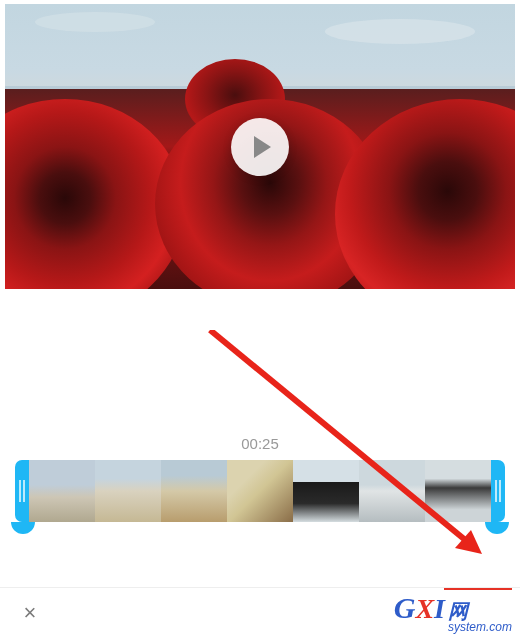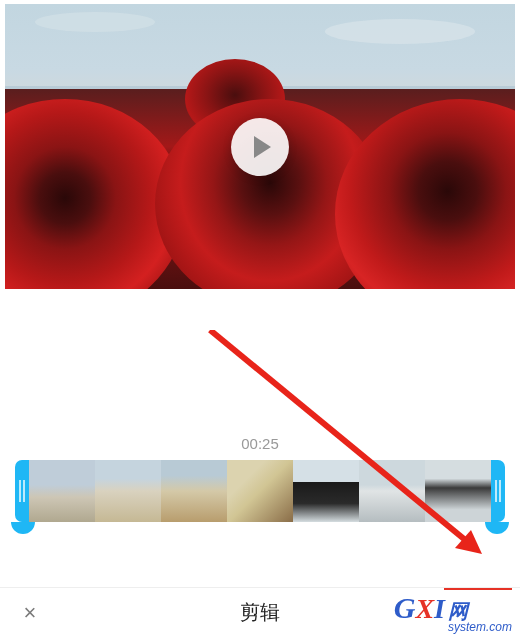--- a/index.html
+++ b/index.html
@@ -309,21 +309,20 @@
       <div class="frame f6"></div>
       <div class="frame f7"></div>
     </div>
     <div class="trim-handle trim-right"></div>
     <div class="trim-knob-right"></div>
   </div>
 </div>
 
 <div class="bottom-bar">
   <div class="close-icon">×</div>
-  <div class="title-label">剪辑</div>
 </div>
 
 <div class="watermark">
   <div class="wm-line"></div>
   <span class="wm-g">G</span>
   <span class="wm-x">X</span>
   <span class="wm-i">I</span>
   <span class="wm-text">
     <span class="wm-wang">网</span>
     <span class="wm-domain">system.com</span>

